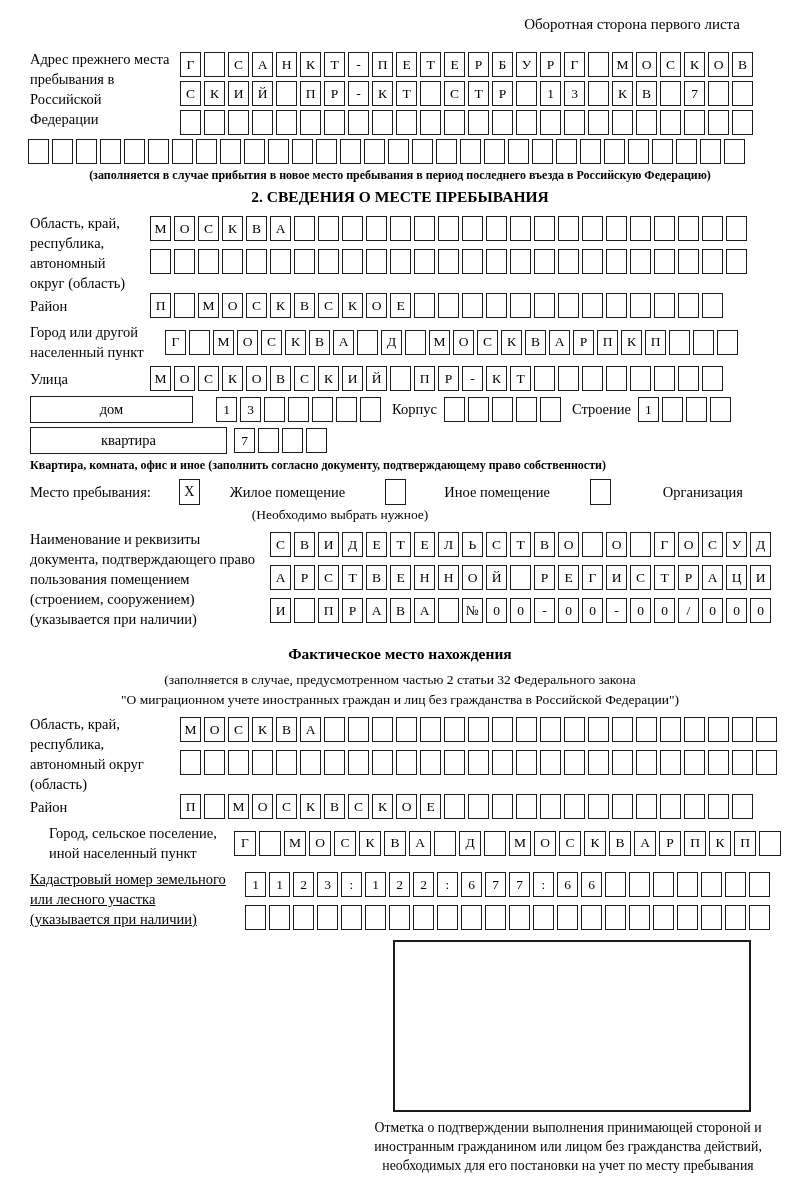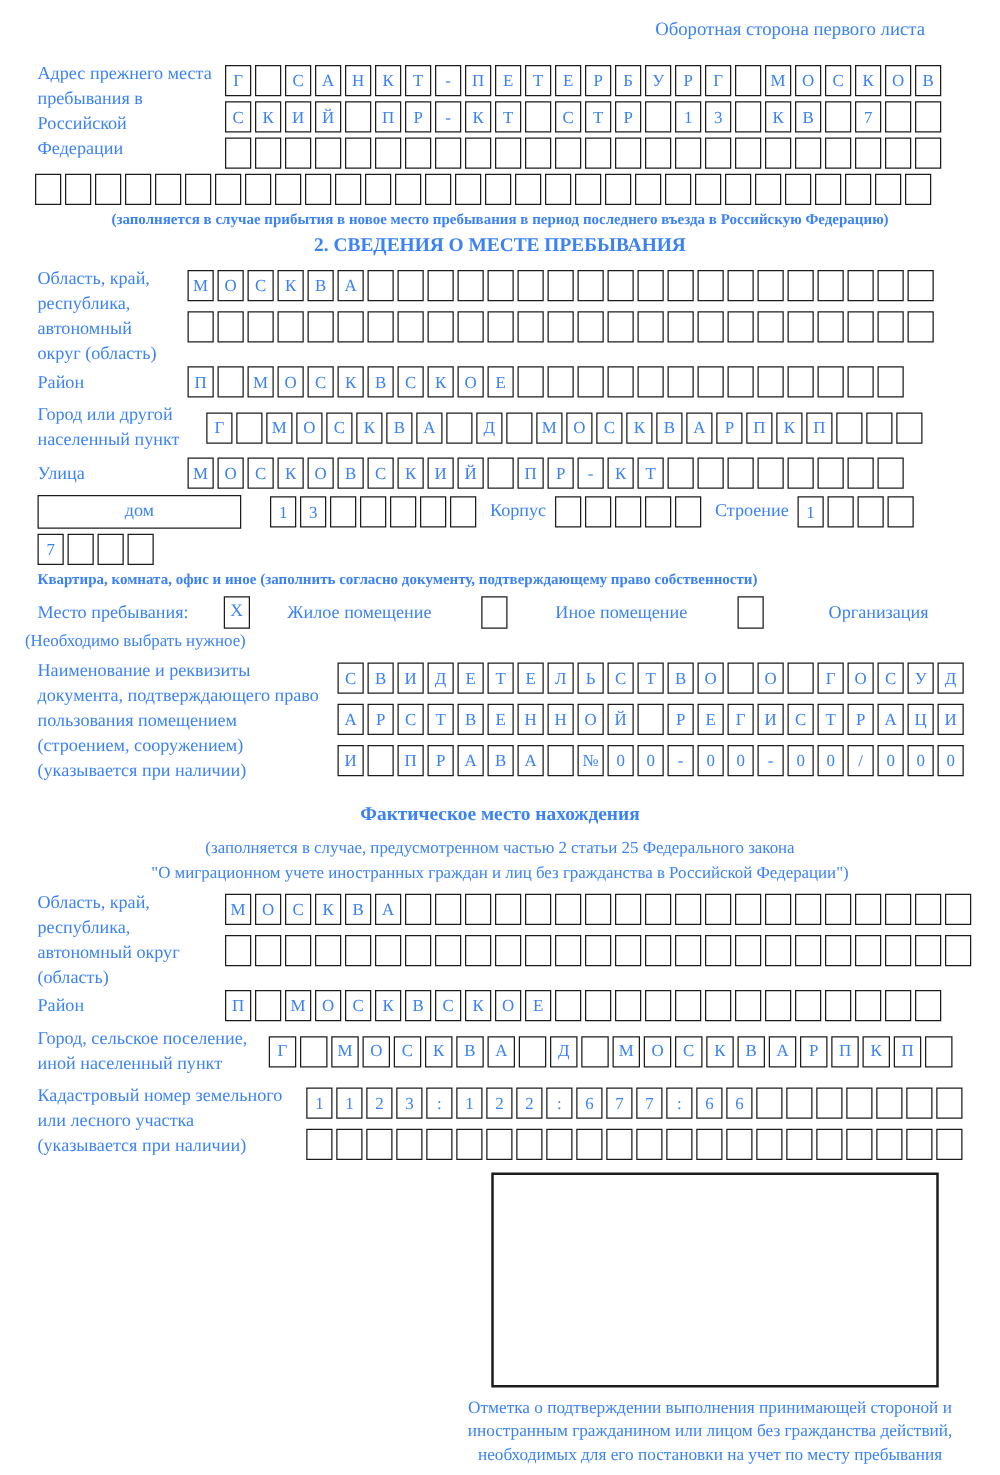--- a/index.html
+++ b/index.html
@@ -1,18 +1,18 @@
 <!DOCTYPE html>
 <html><head>
 <meta charset="utf-8">
 <style>
   html,body{margin:0;padding:0;background:#fff;}
   .page{
     width:800px;height:1180px;box-sizing:border-box;position:relative;
-    background:#fff;color:#3b82f6;overflow:hidden;
+    background:#fff;color:#000000;overflow:hidden;
     font-family:"Liberation Serif","DejaVu Serif",serif;
     padding-top:16px;
   }
   .header-note{font-size:15px;text-align:right;padding-right:60px;}
   .caption{font-size:12px;font-weight:bold;}
   .caption.center{text-align:center;}
   .caption.left{margin-left:30px;margin-bottom:3px;}
   .sec-title{font-weight:bold;font-size:15.5px;text-align:center;margin:5px 0 7px 0;}
   .sub-note{font-size:13.5px;text-align:center;line-height:1.45;}
 
@@ -20,21 +20,21 @@
   .cell{
     box-sizing:border-box;flex:0 0 auto;width:21px;height:25px;background:#fff;
     border:1.6px solid #1c1c1c;display:flex;align-items:center;justify-content:center;
     font-size:13.5px;
   }
   .cells22 .cell{width:22px;}
 
   .field{display:flex;margin-left:30px;align-items:flex-start;}
   .field.vcenter{align-items:center;}
   .field .label{font-size:14.5px;line-height:1.38;flex:0 0 auto;box-sizing:border-box;padding-right:8px;}
-  .w150{width:150px;} .w120{width:120px;} .w135{width:135px;} .w185{width:185px;} .w215{width:215px;} .w240{width:240px;}
+  .w150{width:150px;} .w120{width:120px;} .w135{width:135px;} .w185{width:185px;} .w215{width:215px;text-decoration:underline;} .w240{width:240px;}
   .rowset{padding-top:3px;}
   .fullrow{margin-left:28px;}
   .mt{margin-top:14px;}
 
   .houserow{display:flex;align-items:center;margin-left:30px;margin-bottom:4px;}
   .labelbox{
     box-sizing:border-box;border:1.6px solid #1c1c1c;height:27px;
     display:flex;align-items:center;justify-content:center;font-size:14.5px;flex:0 0 auto;
   }
   .dom{width:163px;margin-right:23px;}
@@ -42,21 +42,21 @@
   .inline-label{font-size:14.5px;margin:0 7px 0 11px;flex:0 0 auto;}
   .houserow .cellrow{margin-bottom:0;}
 
   .stayrow{display:flex;align-items:center;margin:6px 0 2px 30px;font-size:14.5px;gap:18px;}
   .chk{
     box-sizing:border-box;width:21px;height:26px;border:1.6px solid #1c1c1c;flex:0 0 auto;
     display:inline-flex;align-items:center;justify-content:center;font-size:14px;
     margin:0 12px 0 10px;background:#fff;
   }
   .chk.far{margin-left:22px;margin-right:20px;}
-  .hint{font-size:13.5px;width:640px;margin-left:20px;margin-bottom:6px;}
+  .hint{font-size:13.5px;width:640px;margin-left:20px;text-align:center;margin-bottom:6px;}
 
   .doc-rows .cellrow{margin-bottom:8px;}
   .confirm-box{
     box-sizing:border-box;margin:6px 0 0 393px;width:358px;height:172px;
     border:2px solid #1c1c1c;background:#fff;
   }
   .confirm-caption{
     margin:6px 0 0 368px;width:400px;text-align:center;
     font-size:13.8px;line-height:1.38;
   }
@@ -359,20 +359,21 @@
     <div class="inline-label">Строение</div>
     <div class="cellrow">
         <div class="cell">1</div>
         <div class="cell"></div>
         <div class="cell"></div>
         <div class="cell"></div>
       </div>
   </div>
 
   <div class="houserow">
+    <div class="labelbox kv">квартира</div>
     <div class="cellrow">
         <div class="cell">7</div>
         <div class="cell"></div>
         <div class="cell"></div>
         <div class="cell"></div>
       </div>
   </div>
   <div class="caption left">Квартира, комната, офис и иное (заполнить согласно документу, подтверждающему право собственности)</div>
 
   <div class="stayrow">
@@ -455,21 +456,21 @@
           <div class="cell">0</div>
           <div class="cell">/</div>
           <div class="cell">0</div>
           <div class="cell">0</div>
           <div class="cell">0</div>
         </div>
     </div>
   </div>
 
   <div class="sec-title mt">Фактическое место нахождения</div>
-  <div class="sub-note">(заполняется в случае, предусмотренном частью 2 статьи 25 Федерального закона</div>
+  <div class="sub-note">(заполняется в случае, предусмотренном частью 2 статьи 32 Федерального закона</div>
   <div class="sub-note" style="margin-bottom:5px;">"О миграционном учете иностранных граждан и лиц без гражданства в Российской Федерации")</div>
 
   <div class="field">
     <div class="label w150">Область, край, республика, автономный округ (область)</div>
     <div class="rowset">
       <div class="cellrow" style="margin-bottom:8px;">
           <div class="cell">М</div>
           <div class="cell">О</div>
           <div class="cell">С</div>
           <div class="cell">К</div>
@@ -548,21 +549,21 @@
         <div class="cell"></div>
         <div class="cell"></div>
         <div class="cell"></div>
         <div class="cell"></div>
         <div class="cell"></div>
         <div class="cell"></div>
         <div class="cell"></div>
       </div>
   </div>
 
-  <div class="field vcenter" style="margin-bottom:6px;">
+  <div class="field vcenter" style="margin-bottom:6px;justify-content:center;">
     <div class="label w185">Город, сельское поселение, иной населенный пункт</div>
     <div class="cellrow cells22" style="margin-bottom:0;">
         <div class="cell">Г</div>
         <div class="cell"></div>
         <div class="cell">М</div>
         <div class="cell">О</div>
         <div class="cell">С</div>
         <div class="cell">К</div>
         <div class="cell">В</div>
         <div class="cell">А</div>

